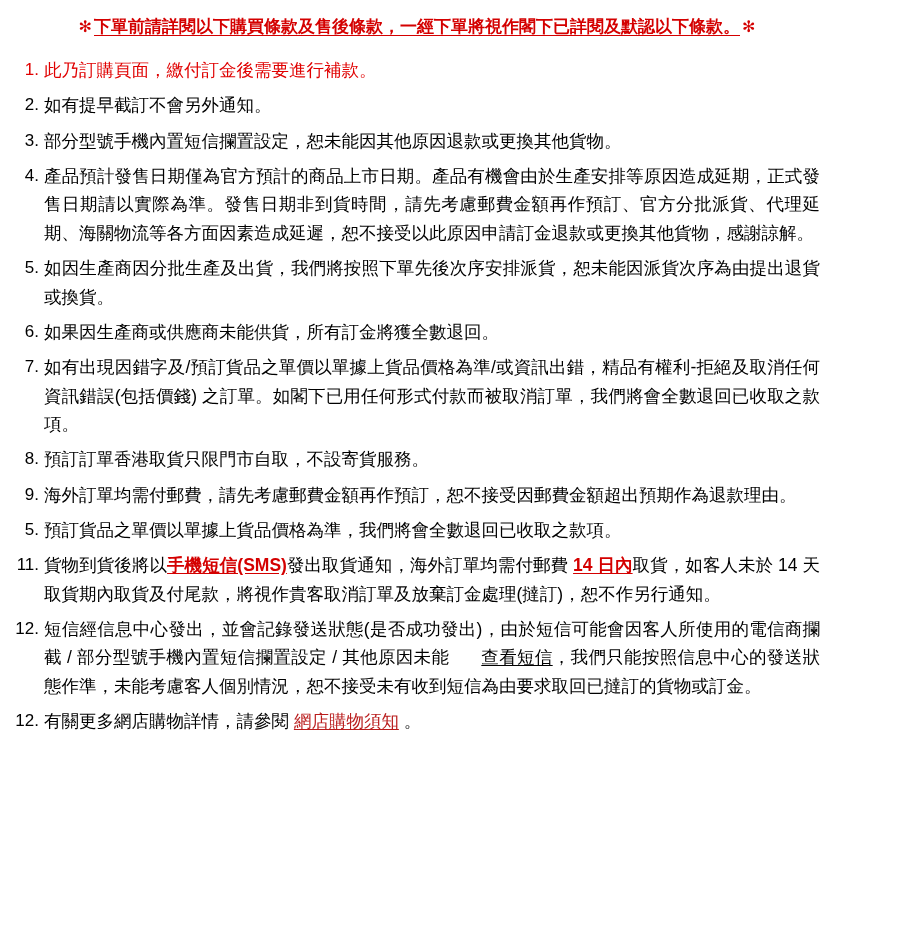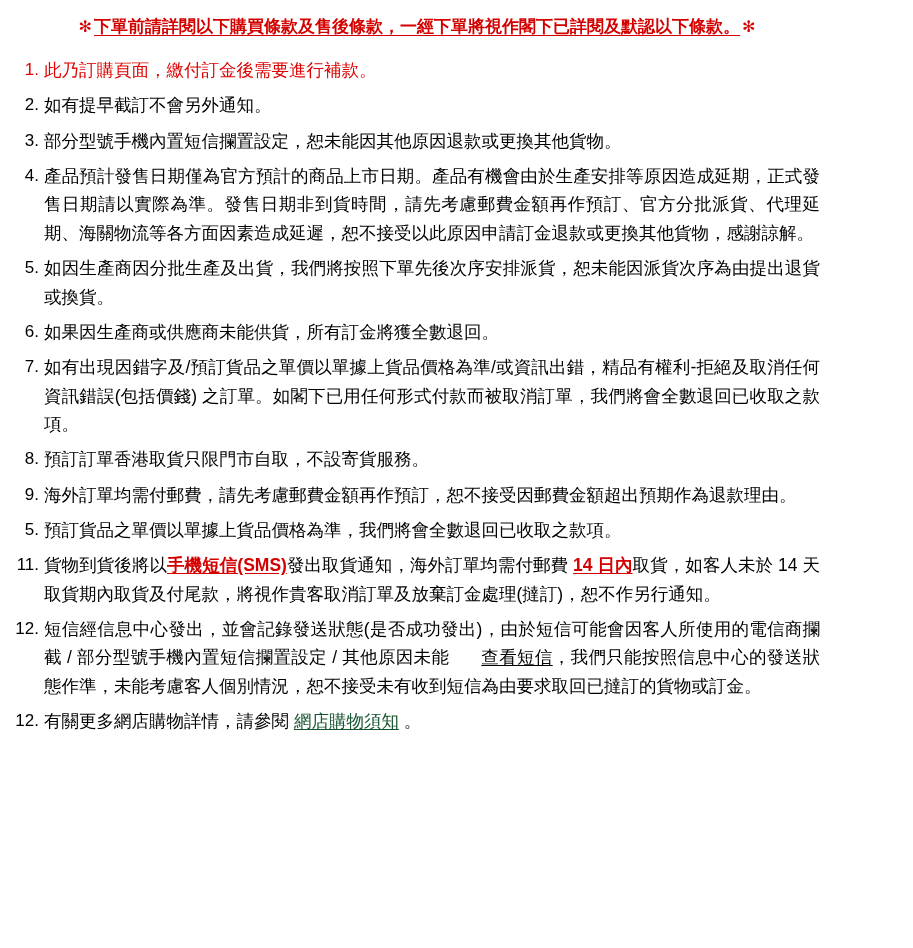--- a/index.html
+++ b/index.html
@@ -87,21 +87,21 @@
     text-decoration: underline;
     text-underline-offset: 2px;
     font-weight: bold;
   }
   .u-black {
     text-decoration: underline;
     text-underline-offset: 2px;
     margin-left: 32px;
   }
   .link {
-    color: #14532d;
+    color: #b91c1c;
     text-decoration: underline;
     text-underline-offset: 2px;
   }
 </style>
 </head>
 <body>
 
 <div class="page">
 
   <div class="banner">

